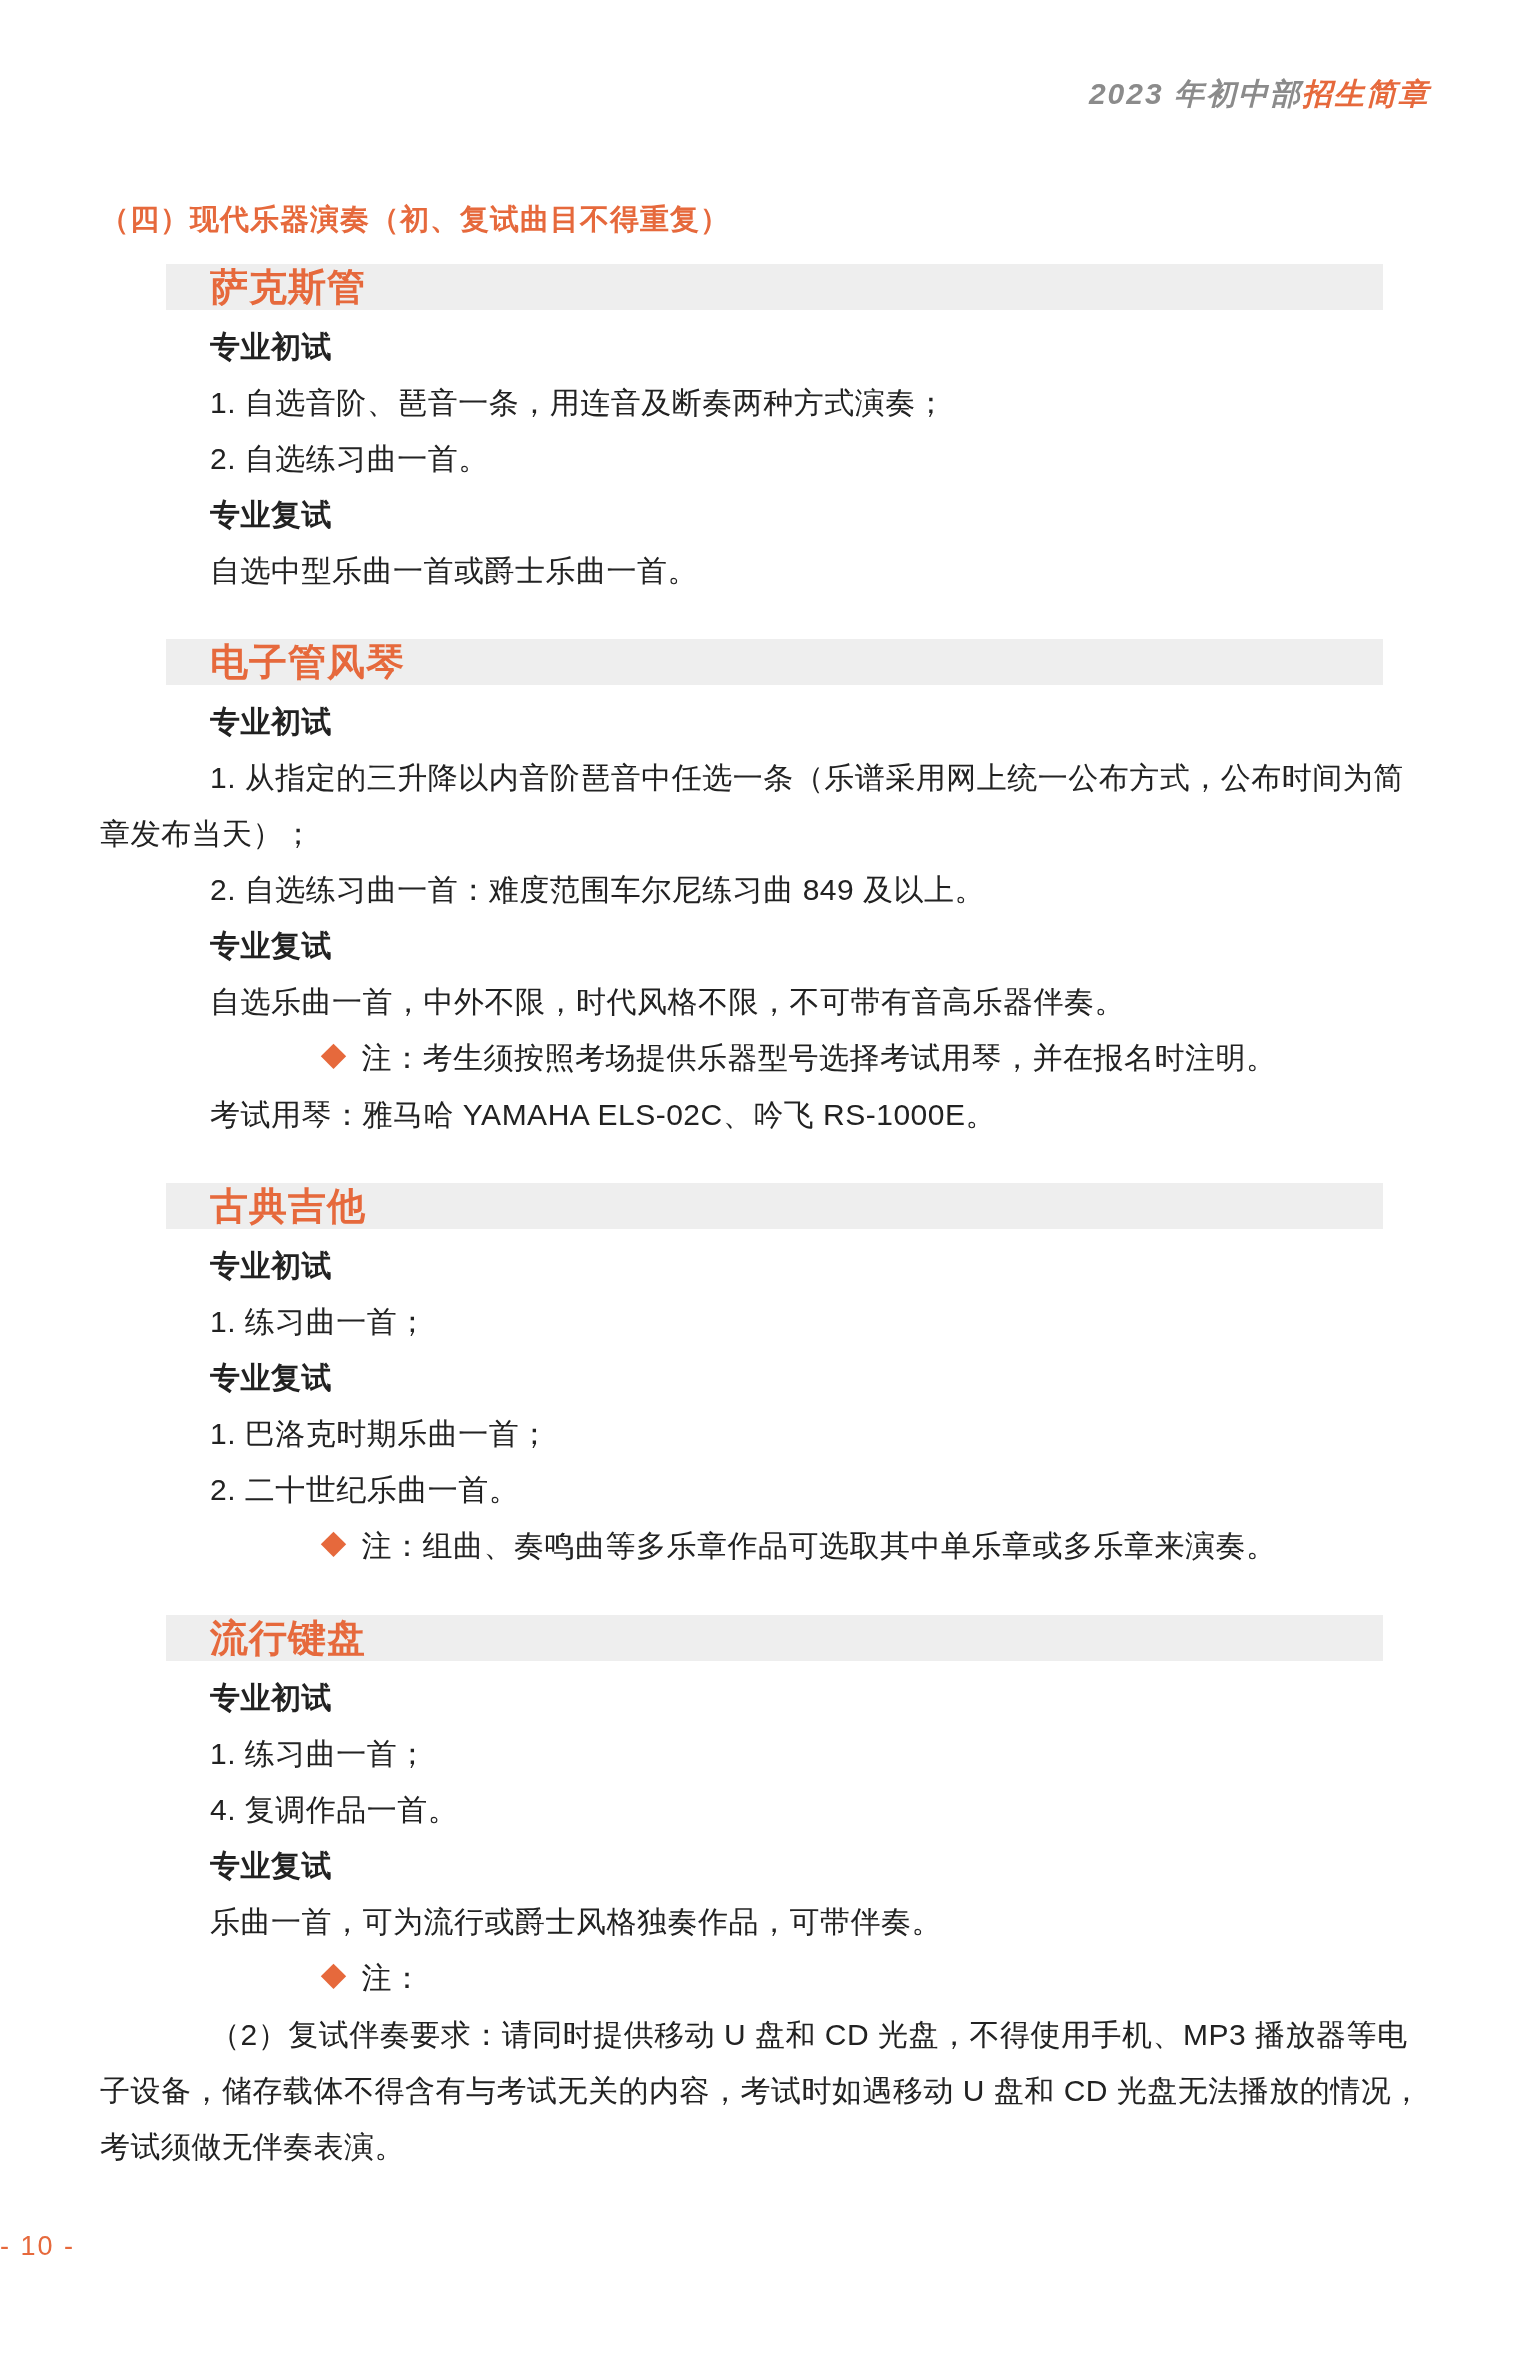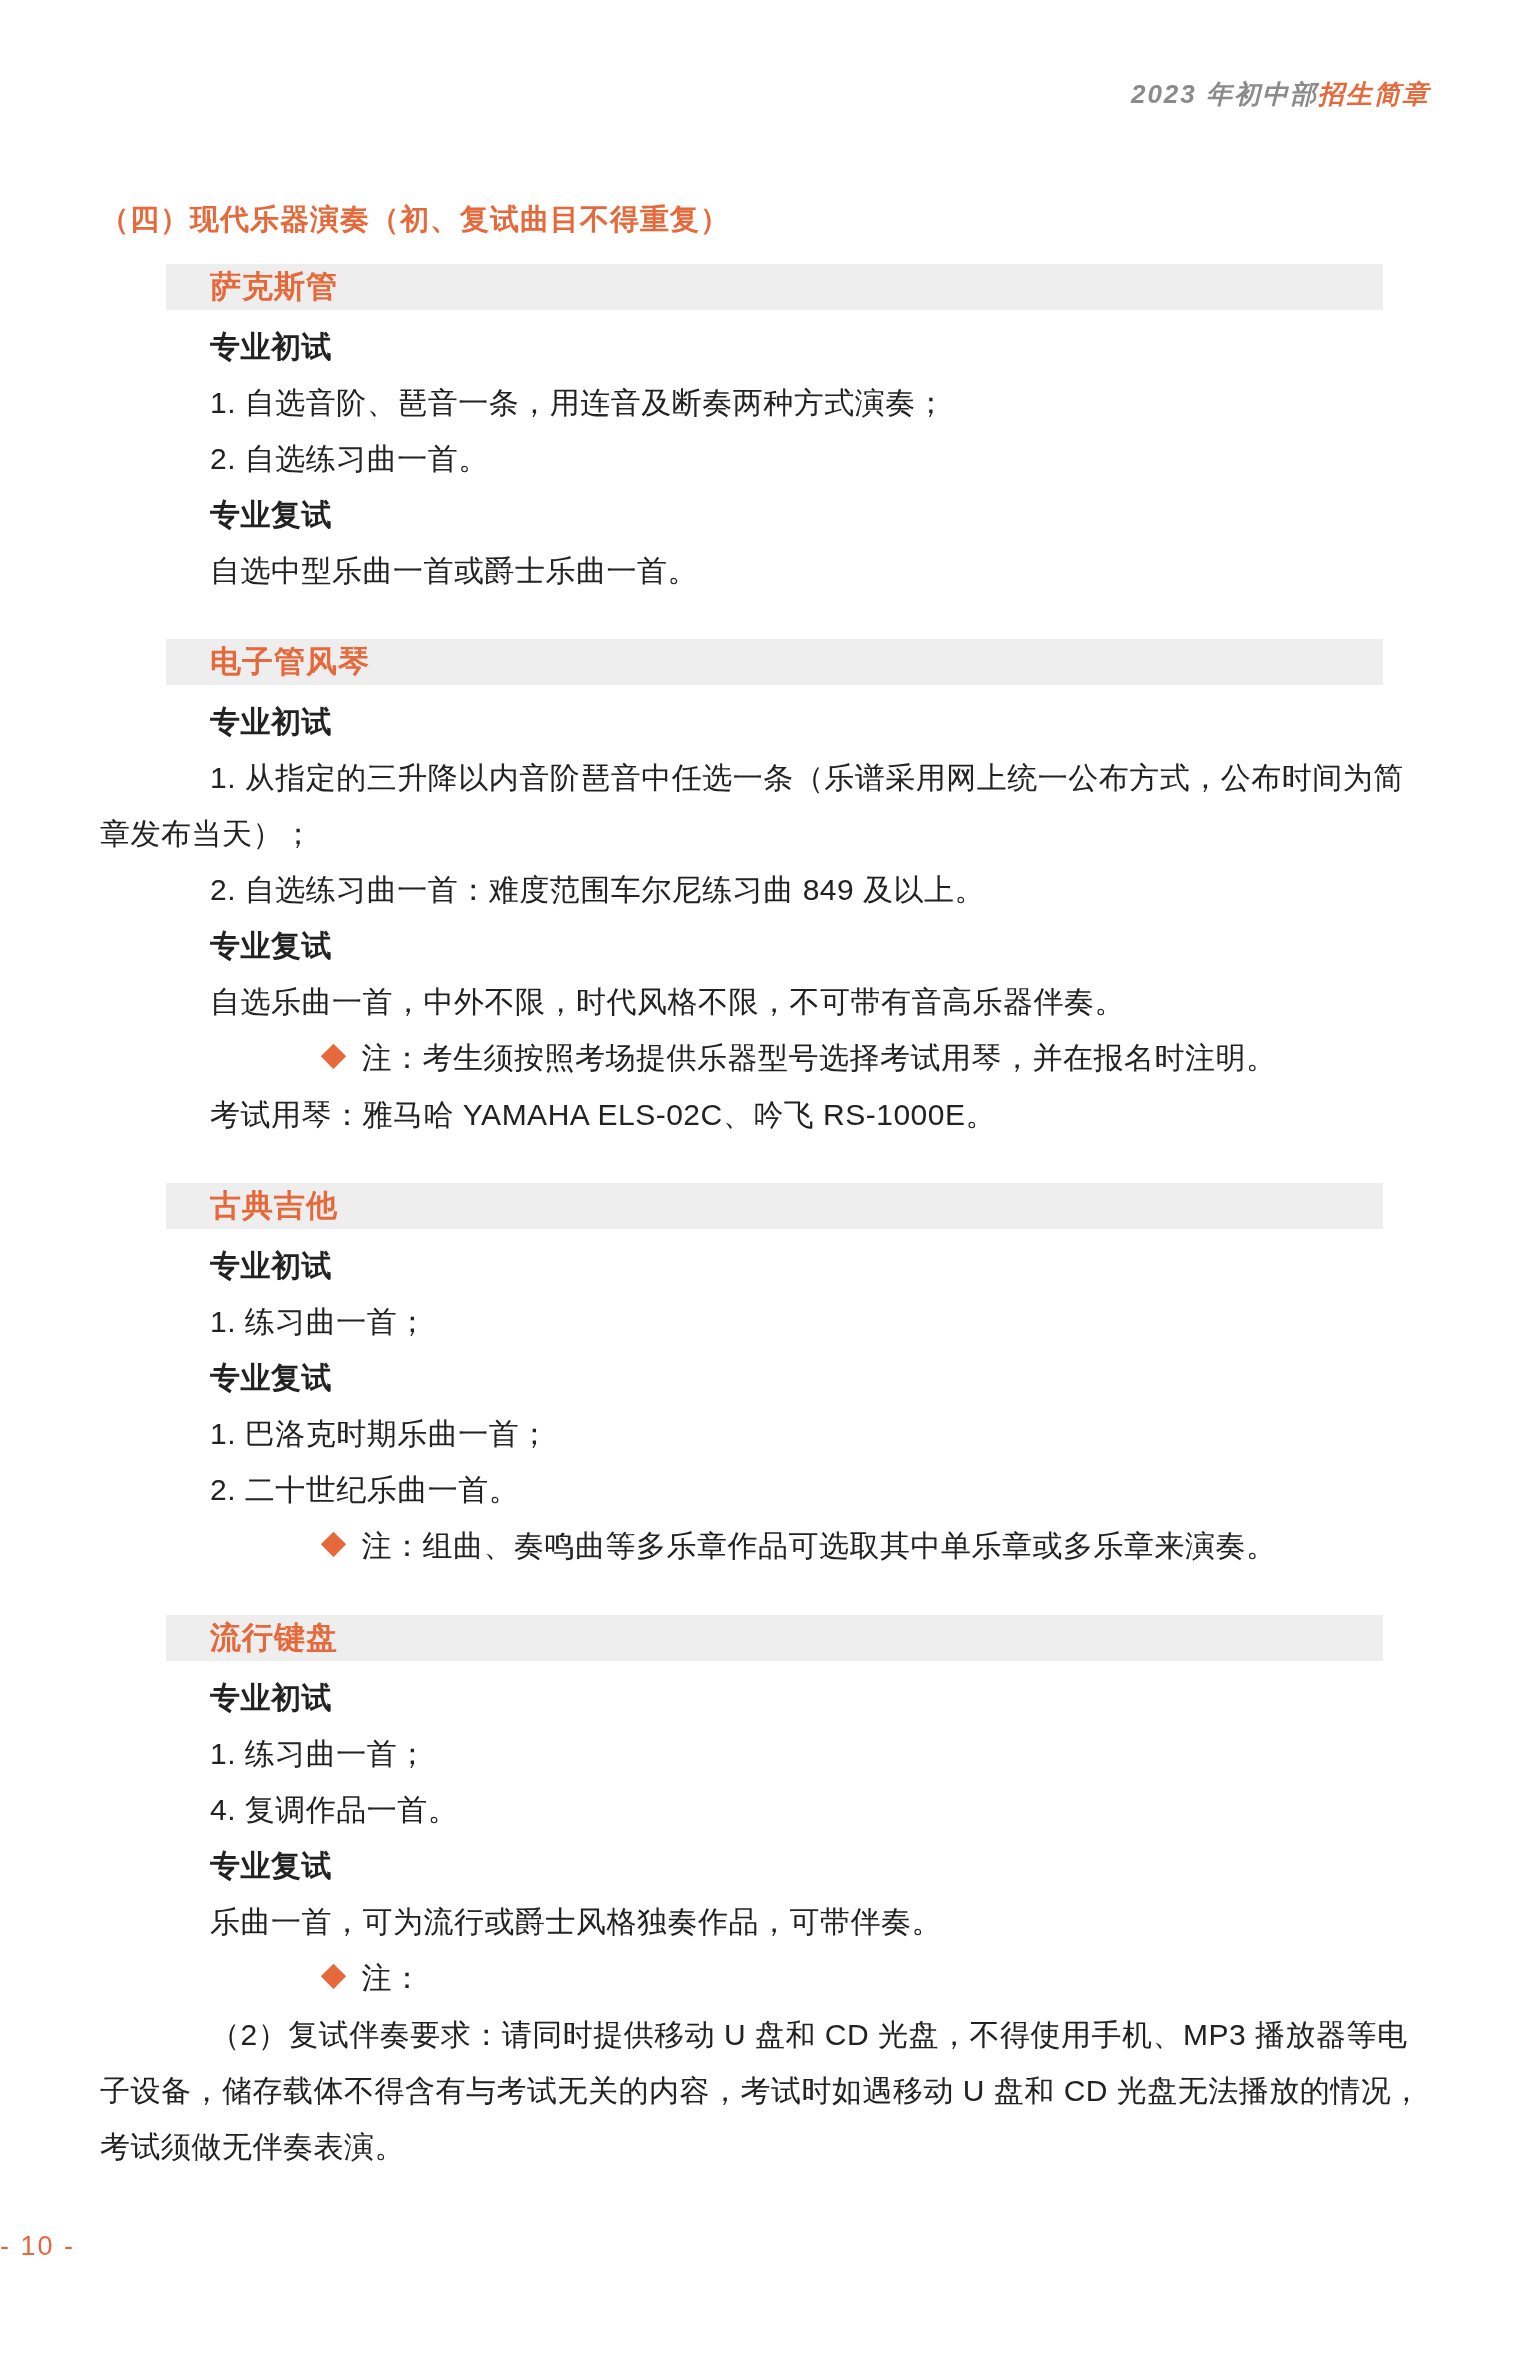--- a/index.html
+++ b/index.html
@@ -11,37 +11,37 @@
   html,body{margin:0;padding:0;background:#ffffff;}
   body{
     width:1535px;height:2362px;position:relative;overflow:hidden;
     font-family:"Liberation Sans",sans-serif;color:var(--ink);
   }
   .page{
     box-sizing:border-box;width:1535px;height:2362px;
     padding:78px 105px 0 100px;position:relative;
   }
   .doc-header{
-    text-align:right;font-size:26px;font-weight:bold;font-style:italic;
+    text-align:right;font-size:30px;font-weight:bold;font-style:italic;
     letter-spacing:2px;line-height:32px;white-space:nowrap;
   }
   .doc-header .hdr-gray{color:var(--header-gray);}
   .doc-header .hdr-accent{color:var(--accent);}
   h1.page-title{
     margin:86px 0 0 0;font-size:29px;line-height:46px;
     color:var(--accent);font-weight:bold;letter-spacing:1px;
   }
   .inst-section{margin-top:40px;}
   .inst-section.first{margin-top:22px;}
   .section-bar{
     margin-left:66px;width:1217px;height:46px;background:var(--bar-bg);
     display:flex;align-items:center;box-sizing:border-box;padding-left:44px;
   }
   .section-bar .bar-label{
-    font-size:31px;font-weight:bold;color:var(--accent);letter-spacing:1px;
+    font-size:38px;font-weight:bold;color:var(--accent);letter-spacing:1px;
   }
   .blocks{margin-top:9px;}
   .blocks p{
     margin:0;font-size:30px;line-height:56px;text-indent:110px;
     letter-spacing:0.5px;
   }
   p.subhead{font-weight:bold;}
   p.note{font-weight:normal;}
   .diamond{
     color:var(--accent);font-size:27px;margin-right:14px;

